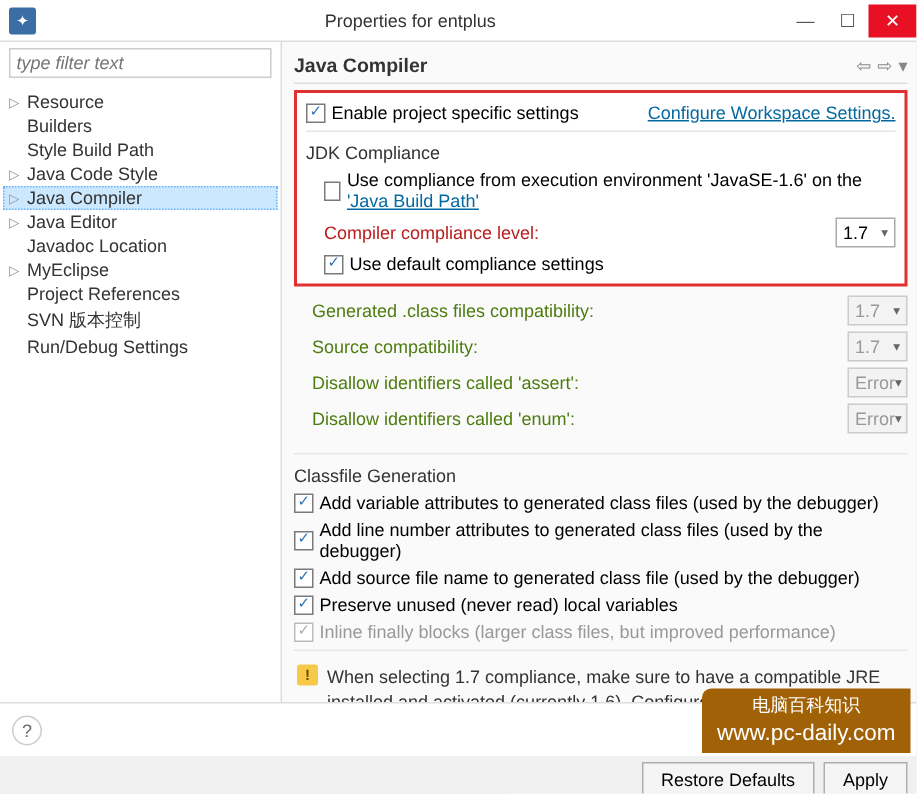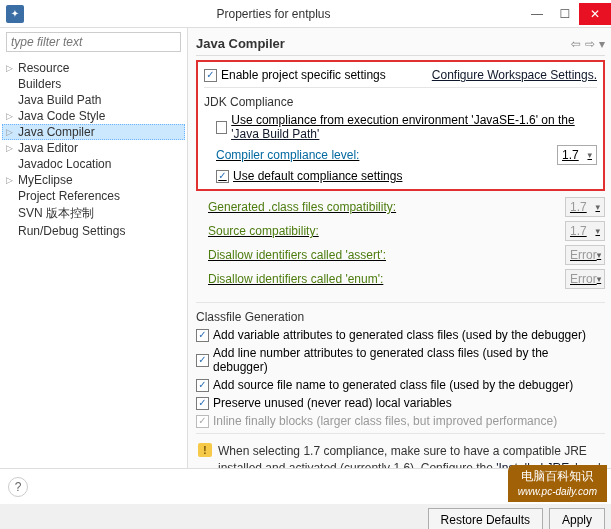--- a/index.html
+++ b/index.html
@@ -20,39 +20,39 @@
 .tree-item.selected { background: #cce8ff; border: 1px dotted #6cb3ff; padding: 0 3px; }
 .right { flex: 1; background: #fafafa; display: flex; flex-direction: column; padding: 4px 6px 0 8px; }
 .hdr { display: flex; align-items: center; border-bottom: 1px solid #ddd; padding: 4px 0; }
 .hdr h2 { font-size: 13px; font-weight: bold; flex: 1; color: #333; }
 .hdr .icons { display: flex; gap: 4px; color: #888; }
 .highlightbox { border: 2px solid #e03030; padding: 4px 6px; margin: 4px 0; background: #fff; }
 .toprow { display: flex; justify-content: space-between; align-items: center; }
 .chk-row { display: flex; align-items: center; gap: 4px; padding: 2px 0; }
 .chk { width: 13px; height: 13px; border: 1px solid #7a7a7a; background: #fff; display: inline-flex; align-items: center; justify-content: center; font-size: 10px; color: #2c6fb5; line-height: 1; }
 .chk.disabled { border-color: #bbb; color: #aaa; }
-.link { color: #0f172a; text-decoration: underline; cursor: pointer; }
+.link { color: #0369a1; text-decoration: underline; cursor: pointer; }
 .group-label { padding: 4px 0 2px; color: #333; }
 .row2 { display: flex; align-items: center; justify-content: space-between; padding: 2px 0; }
-.row2 .lbl { color: #0369a1; }
+.row2 .lbl { color: #b91c1c; }
 .row2.disabled .lbl { color: #4d7c0f; }
 .select { width: 40px; height: 20px; border: 1px solid #aaa; background: #fff; padding: 0 4px; display: flex; align-items: center; justify-content: space-between; }
 .select.disabled { background: #f3f3f3; color: #999; border-color: #ccc; }
 .select .caret { font-size: 9px; color: #666; }
-.indent { padding-left: 12px; text-decoration: underline; }
+.indent { padding-left: 12px; }
 .classfile { padding-top: 4px; margin-top: 4px; }
 .infobox { display: flex; gap: 6px; padding: 6px 2px; }
 .warn-icon { width: 14px; height: 14px; background: #f7c948; border-radius: 2px; display: inline-flex; align-items: center; justify-content: center; color: #6b4b00; font-size: 10px; font-weight: bold; flex-shrink: 0; }
 .infobox .txt { color: #333; line-height: 1.4; }
 .btnbar { display: flex; justify-content: flex-end; gap: 6px; padding: 8px 0 4px; margin-top: auto; border-top: 1px solid #e5e5e5; }
 .btn { height: 24px; padding: 0 12px; border: 1px solid #adadad; background: #f5f5f5; display: inline-flex; align-items: center; }
 .footer { height: 36px; border-top: 1px solid #ddd; display: flex; align-items: center; padding: 0 8px; background: #fff; position: relative; }
 .help { width: 20px; height: 20px; border: 1px solid #ccc; border-radius: 50%; display: flex; align-items: center; justify-content: center; color: #666; }
 .watermark { position: absolute; right: 4px; bottom: 2px; background: #a16207; color: #fff; padding: 4px 10px; border-radius: 6px 0 0 0; font-size: 11px; line-height: 1.3; text-align: center; }
-.watermark .line2 { font-size: 10px; font-style: italic; }
+.watermark .line2 { font-size: 15px; }
 hr.fade { border: none; border-top: 1px solid #e5e5e5; margin: 3px 0;}
 </style>
 </head>
 <body>
 
 <div class="titlebar">
   <span class="tb-icon">✦</span>
   <span class="tb-title">Properties for entplus</span>
   <div class="tb-btns">
     <div class="tb-btn">—</div>
@@ -70,21 +70,21 @@
         <div class="tree-item">
           <span class="arrow">▷</span>
           <span>Resource</span>
         </div>
         <div class="tree-item">
           <span class="arrow"></span>
           <span>Builders</span>
         </div>
         <div class="tree-item">
           <span class="arrow"></span>
-          <span>Java Build Path</span>
+          <span>Style Build Path</span>
         </div>
         <div class="tree-item">
           <span class="arrow">▷</span>
           <span>Java Code Style</span>
         </div>
         <div class="tree-item selected">
           <span class="arrow">▷</span>
           <span>Java Compiler</span>
         </div>
         <div class="tree-item">

